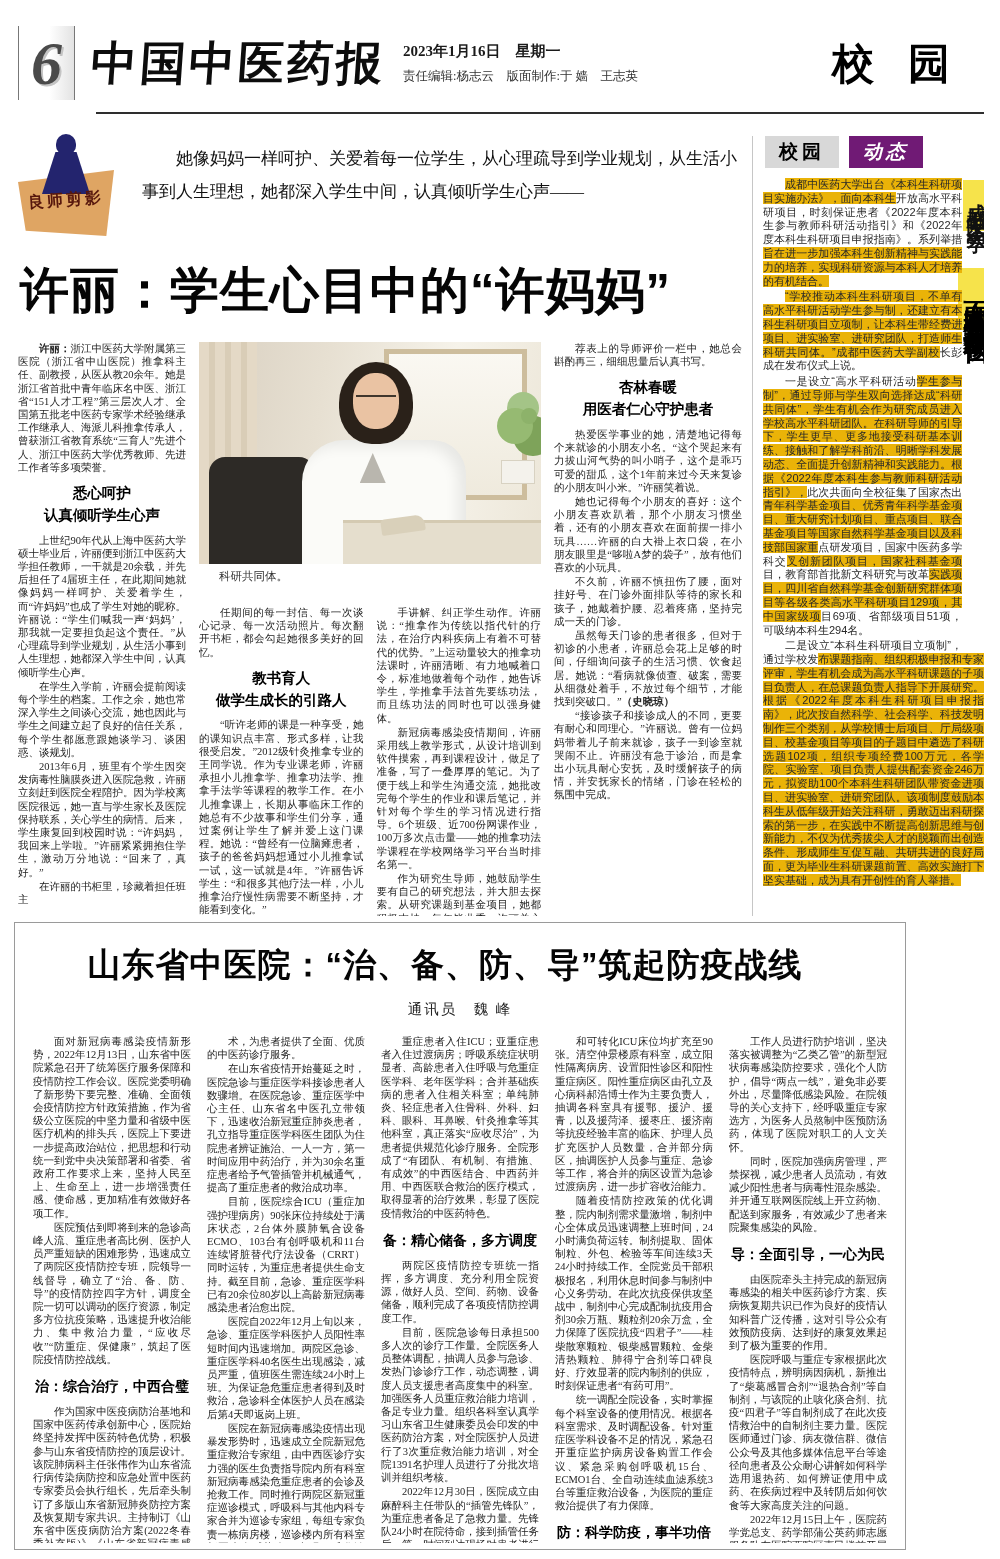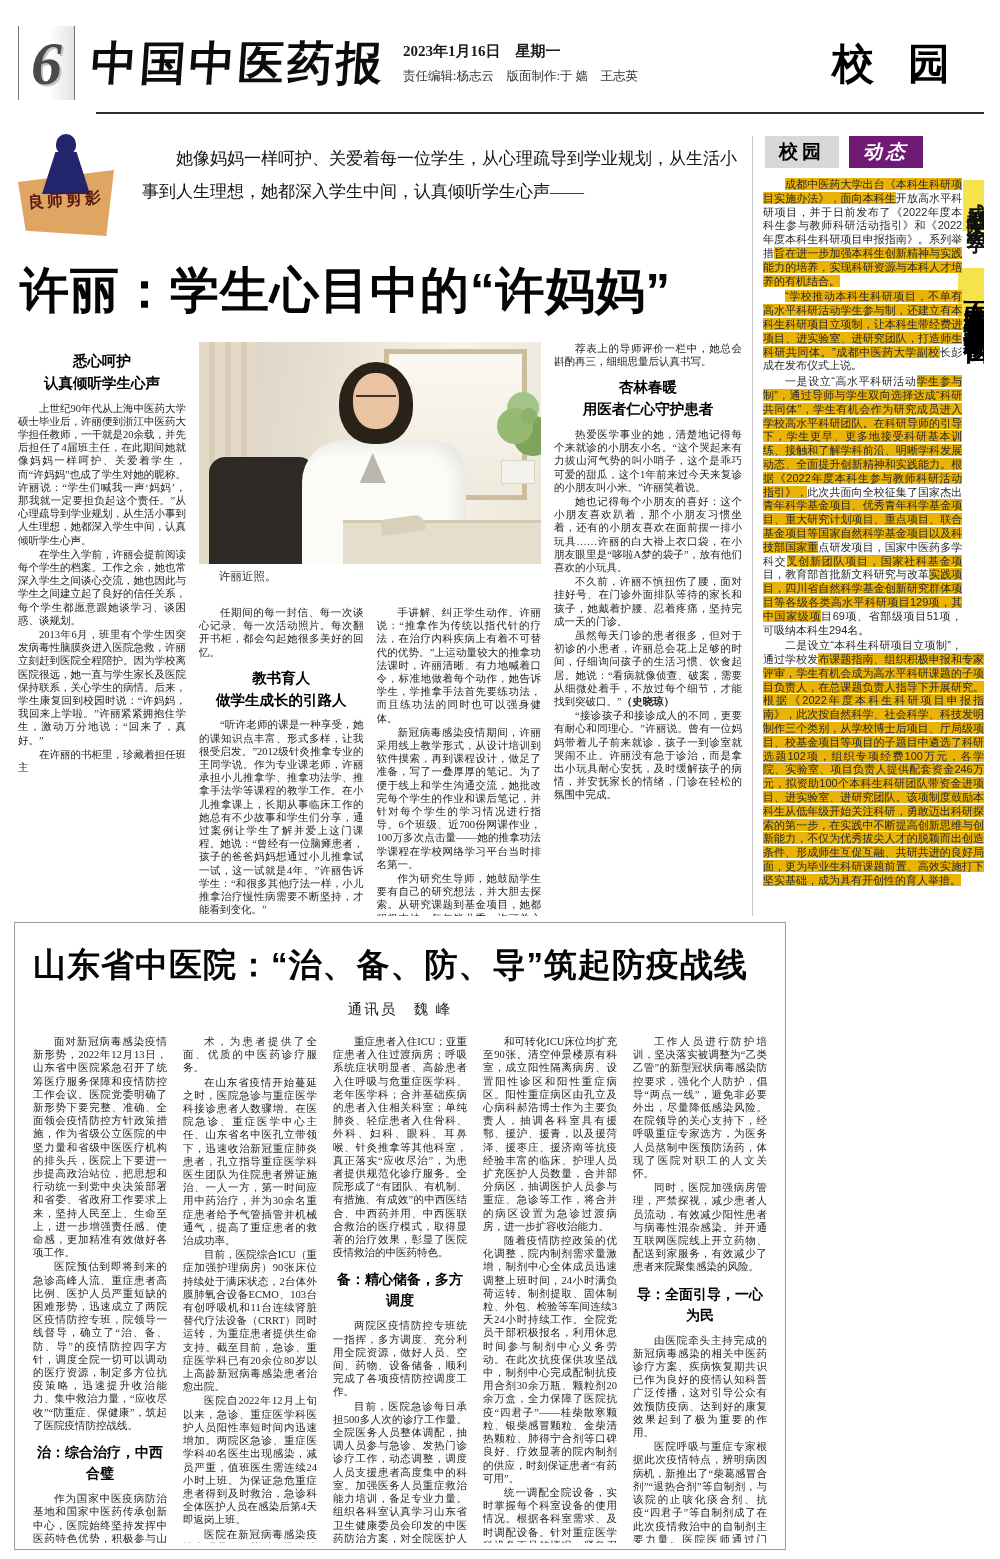--- a/index.html
+++ b/index.html
@@ -78,21 +78,21 @@
   .news-flow { font-family:"Liberation Sans","DejaVu Sans",sans-serif; font-size:11px; line-height:13.8px; text-align:justify; color:#282828; height:712px; overflow:hidden; }
   .news-flow p { text-indent:2em; margin-bottom:2px; }
   .hl { background:#eab308; }
   .v-headline { float:right; writing-mode:vertical-rl; height:458px; margin:2px 0 4px 7px; }
   .vh-small { font-size:20px; font-weight:bold; color:#111; background:#f6e34b; padding:8px 3px; letter-spacing:5px;
               font-family:"Liberation Serif","DejaVu Serif",serif; }
   .vh-big { font-size:28px; font-weight:900; color:#000; background:#f6e34b; padding:10px 4px; letter-spacing:3px; margin-top:34px;
             font-family:"Liberation Sans","DejaVu Sans",sans-serif; }
 
   
-  .bottom-article { position:absolute; top:922px; left:14px; width:772px; height:628px; border:1px solid #9a9a9a; padding:16px 18px 10px; }
+  .bottom-article { position:absolute; top:922px; left:14px; width:892px; height:628px; border:1px solid #9a9a9a; padding:16px 18px 10px; }
   .bottom-headline { font-family:"Liberation Sans","DejaVu Sans",sans-serif; font-weight:900; font-size:33px; letter-spacing:1px;
                      text-align:center; color:#050505; margin:4px 30px 12px 0; white-space:nowrap; }
   .bottom-byline { text-align:center; font-size:14.5px; font-weight:normal; color:#222; margin-bottom:16px; letter-spacing:2px; }
   .bottom-cols { display:flex; gap:16px; height:508px; overflow:hidden; }
   .bottom-cols .col { flex:1; overflow:hidden; }
   .bottom-cols .col-h { font-size:14px; margin:10px 0 8px; }
 </style>
 </head>
 <body>
 
@@ -118,20 +118,21 @@
           <div class="badge-figure-head"></div>
           <div class="badge-figure-body"></div>
           <div class="badge-label">良师剪影</div>
         </div>
         <div class="intro">她像妈妈一样呵护、关爱着每一位学生，从心理疏导到学业规划，从生活小事到人生理想，她都深入学生中间，认真倾听学生心声——</div>
       </div>
       <h1 class="feature-headline">许丽：学生心目中的“许妈妈”</h1>
 
       <div class="feature-body">
         <div class="col colA">
+            <p class="bio"><span class="b">许丽：</span><span>浙江中医药大学附属第三医院（浙江省中山医院）推拿科主任、副教授，从医从教20余年。她是浙江省首批中青年临床名中医、浙江省“151人才工程”第三层次人才、全国第五批老中医药专家学术经验继承工作继承人、海派儿科推拿传承人，曾获浙江省教育系统“三育人”先进个人、浙江中医药大学优秀教师、先进工作者等多项荣誉。</span></p>
             <div class="col-h">悉心呵护<br>认真倾听学生心声</div>
             <p><span>上世纪90年代从上海中医药大学硕士毕业后，许丽便到浙江中医药大学担任教师，一干就是20余载，并先后担任了4届班主任，在此期间她就像妈妈一样呵护、关爱着学生，而“许妈妈”也成了学生对她的昵称。许丽说：“学生们喊我一声‘妈妈’，那我就一定要担负起这个责任。”从心理疏导到学业规划，从生活小事到人生理想，她都深入学生中间，认真倾听学生心声。</span></p>
             <p><span>在学生入学前，许丽会提前阅读每个学生的档案。工作之余，她也常深入学生之间谈心交流，她也因此与学生之间建立起了良好的信任关系，每个学生都愿意跟她谈学习、谈困惑、谈规划。</span></p>
             <p><span>2013年6月，班里有个学生因突发病毒性脑膜炎进入医院急救，许丽立刻赶到医院全程陪护。因为学校离医院很远，她一直与学生家长及医院保持联系，关心学生的病情。后来，学生康复回到校园时说：“许妈妈，我回来上学啦。”许丽紧紧拥抱住学生，激动万分地说：“回来了，真好。”</span></p>
             <p><span>在许丽的书柜里，珍藏着担任班主</span></p>
           </div>
 
         <div class="mid">
           <div class="photo">
             <div class="ph-curtain"></div>
@@ -140,21 +141,21 @@
             <div class="ph-pot"></div>
             <div class="ph-chair"></div>
             <div class="ph-coat"></div>
             <div class="ph-shirt"></div>
             <div class="ph-hair"></div>
             <div class="ph-face"></div>
             <div class="ph-glasses"></div>
             <div class="ph-desk"></div>
             <div class="ph-phone"></div>
           </div>
-          <div class="photo-caption">许丽近照。</div>
+          <div class="photo-caption">科研共同体。</div>
           <div class="mid-cols">
             <div class="col">
                 <p><span>任期间的每一封信、每一次谈心记录、每一次活动照片。每次翻开书柜，都会勾起她很多美好的回忆。</span></p>
                 <div class="col-h">教书育人<br>做学生成长的引路人</div>
                 <p><span>“听许老师的课是一种享受，她的课知识点丰富、形式多样，让我很受启发。”2012级针灸推拿专业的王同学说。作为专业课老师，许丽承担小儿推拿学、推拿功法学、推拿手法学等课程的教学工作。在小儿推拿课上，长期从事临床工作的她总有不少故事和学生们分享，通过案例让学生了解并爱上这门课程。她说：“曾经有一位脑瘫患者，孩子的爸爸妈妈想通过小儿推拿试一试，这一试就是4年。”许丽告诉学生：“和很多其他疗法一样，小儿推拿治疗慢性病需要不断坚持，才能看到变化。”</span></p>
                 <p><span>对于推拿手法操作，许丽会在课上多次示范，让学生们通过操作感受“持久、有力、均匀、柔和”四要诀，并手把</span></p>
               </div>
             <div class="col">
                 <p><span>手讲解、纠正学生动作。许丽说：“推拿作为传统以指代针的疗法，在治疗内科疾病上有着不可替代的优势。”上运动量较大的推拿功法课时，许丽清晰、有力地喊着口令，标准地做着每个动作，她告诉学生，学推拿手法首先要练功法，而且练功法的同时也可以强身健体。</span></p>
                 <p><span>新冠病毒感染疫情期间，许丽采用线上教学形式，从设计培训到软件摸索，再到课程设计，做足了准备，写了一叠厚厚的笔记。为了便于线上和学生沟通交流，她批改完每个学生的作业和课后笔记，并针对每个学生的学习情况进行指导。6个班级、近700份网课作业，100万多次点击量——她的推拿功法学课程在学校网络学习平台当时排名第一。</span></p>
@@ -180,21 +181,21 @@
     <aside class="campus-news">
       <div class="tags">
         <span class="tag-campus">校园</span>
         <span class="tag-dongtai">动态</span>
       </div>
       <div class="news-flow">
         <div class="v-headline">
           <span class="vh-small">成都中医药大学</span>
           <span class="vh-big">面向本科生开放高水平科研项目</span>
         </div>
-      <p><span class="hl">成都中医药大学出台《本科生科研项目实施办法》，面向本科生</span><span>开放高水平科研项目，并于日前发布了《2022年度本科生参与教师科研活动指引》和《2022年度本科生科研项目申报指南》。系列举措</span><span class="hl">旨在进一步加强本科生创新精神与实践能力的培养，实现科研资源与本科人才培养的有机结合。</span></p>
+      <p><span class="hl">成都中医药大学出台《本科生科研项目实施办法》，面向本科生</span><span>开放高水平科研项目，时刻保证患者《2022年度本科生参与教师科研活动指引》和《2022年度本科生科研项目申报指南》。系列举措</span><span class="hl">旨在进一步加强本科生创新精神与实践能力的培养，实现科研资源与本科人才培养的有机结合。</span></p>
           <p><span class="hl">“学校推动本科生科研项目，不单有高水平科研活动学生参与制，还建立有本科生科研项目立项制，让本科生带经费进项目、进实验室、进研究团队，打造师生科研共同体。”成都中医药大学副校</span><span>长彭成在发布仪式上说。</span></p>
           <p><span>一是设立“高水平科研活动</span><span class="hl">学生参与制”，通过导师与学生双向选择达成“科研共同体”，学生有机会作为研究成员进入学校高水平科研团队。在科研导师的引导下，学生更早、更多地接受科研基本训练、接触和了解学科前沿、明晰学科发展动态、全面提升创新精神和实践能力。根据《2022年度本科生参与教师科研活动指引》，</span><span>此次共面向全校征集了国家杰出</span><span class="hl">青年科学基金项目、优秀青年科学基金项目、重大研究计划项目、重点项目、联合基金项目等国家自然科学基金项目以及科技部国家重</span><span>点研发项目，国家中医药多学科交</span><span class="hl">叉创新团队项目，国家社科基金项</span><span>目，教育部首批新文科研究与改革</span><span class="hl">实践项目，四川省自然科学基金创新研究群体项目等各级各类高水平科研项目129项，其中国家级项</span><span>目69项、省部级项目51项，可吸纳本科生294名。</span></p>
           <p><span>二是设立“本科生科研项目立项制”，通过学校发</span><span class="hl">布课题指南、组织积极申报和专家评审，学生有机会成为高水平科研课题的子项目负责人，在总课题负责人指导下开展研究。根据《2022年度本科生科研项目申报指南》，此次按自然科学、社会科学、科技发明制作三个类别，从学校博士后项目、厅局级项目、校基金项目等项目的子题目中遴选了科研选题102项，组织专项经费100万元，各学院、实验室、项目负责人提供配套资金246万元，拟资助100个本科生科研团队带资金进项目、进实验室、进研究团队。该项制度鼓励本科生从低年级开始关注科研，勇敢迈出科研探索的第一步，在实践中不断提高创新思维与创新能力，不仅为优秀拔尖人才的脱颖而出创造条件、形成师生互促互融、共研共进的良好局面，更为毕业生科研课题前置、高效实施打下坚实基础，成为具有开创性的育人举措。</span></p>
           <p class="byline-inline"><span class="hl">（王其奇　杨亦奇）</span></p>
         </div>
     </aside>
   </div>
 
   <section class="bottom-article">
     <h2 class="bottom-headline">山东省中医院：“治、备、防、导”筑起防疫战线</h2>

